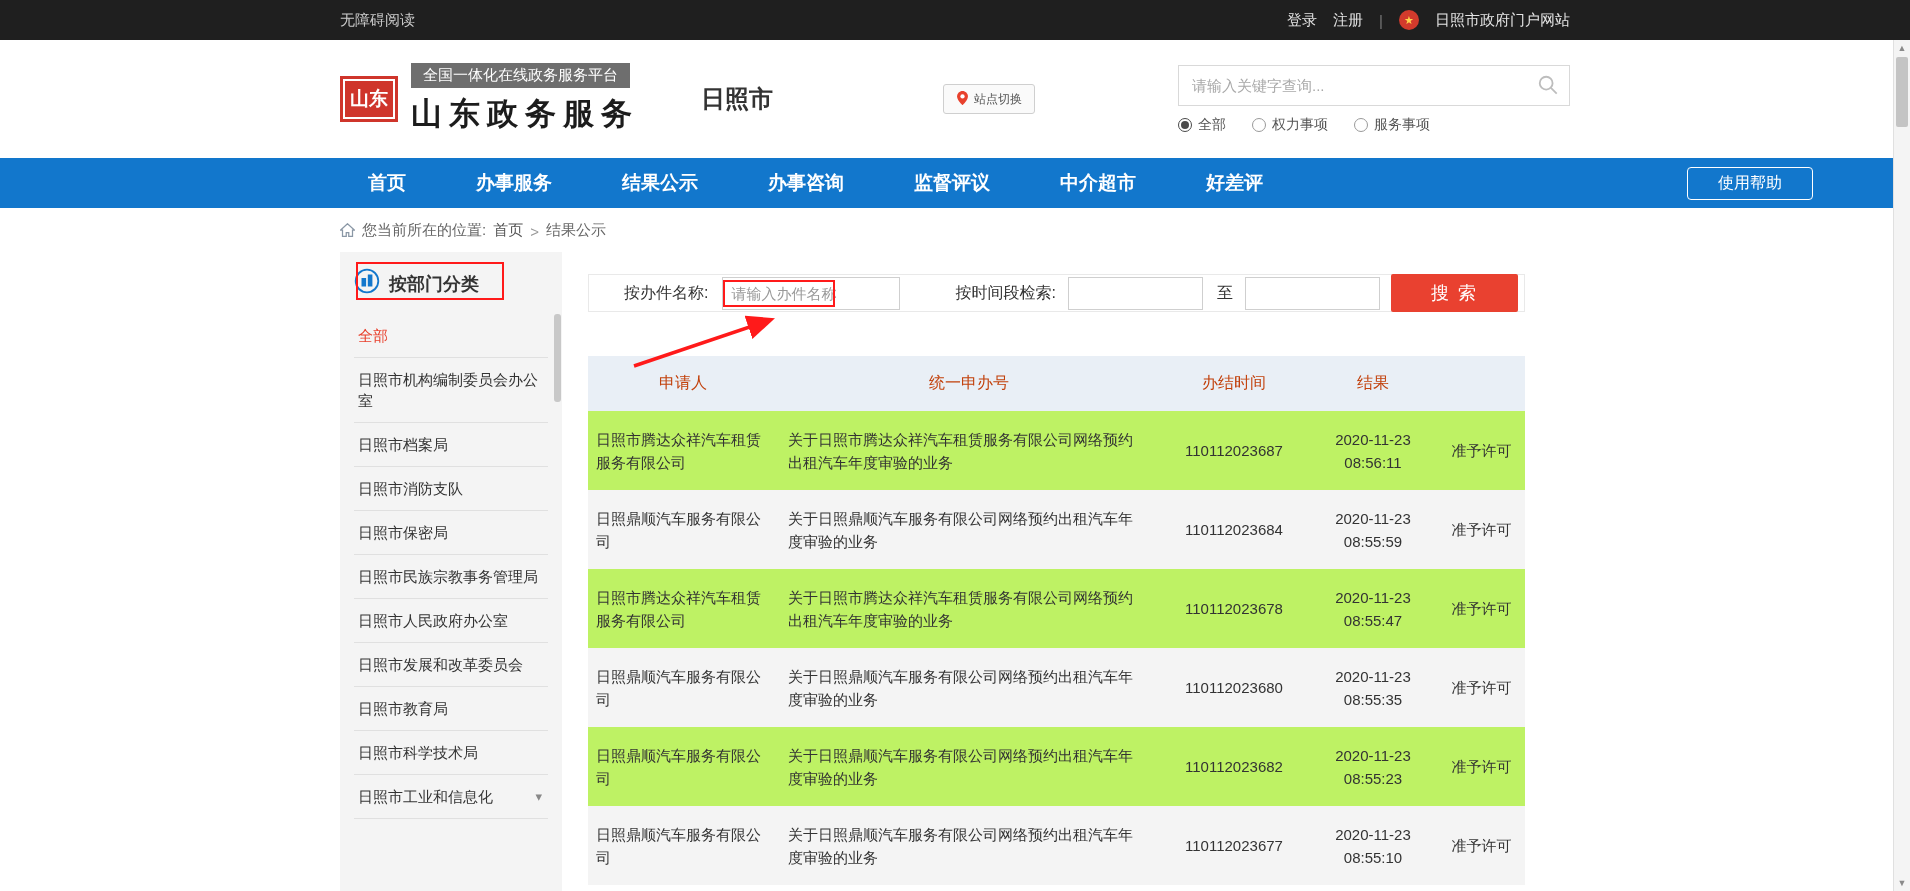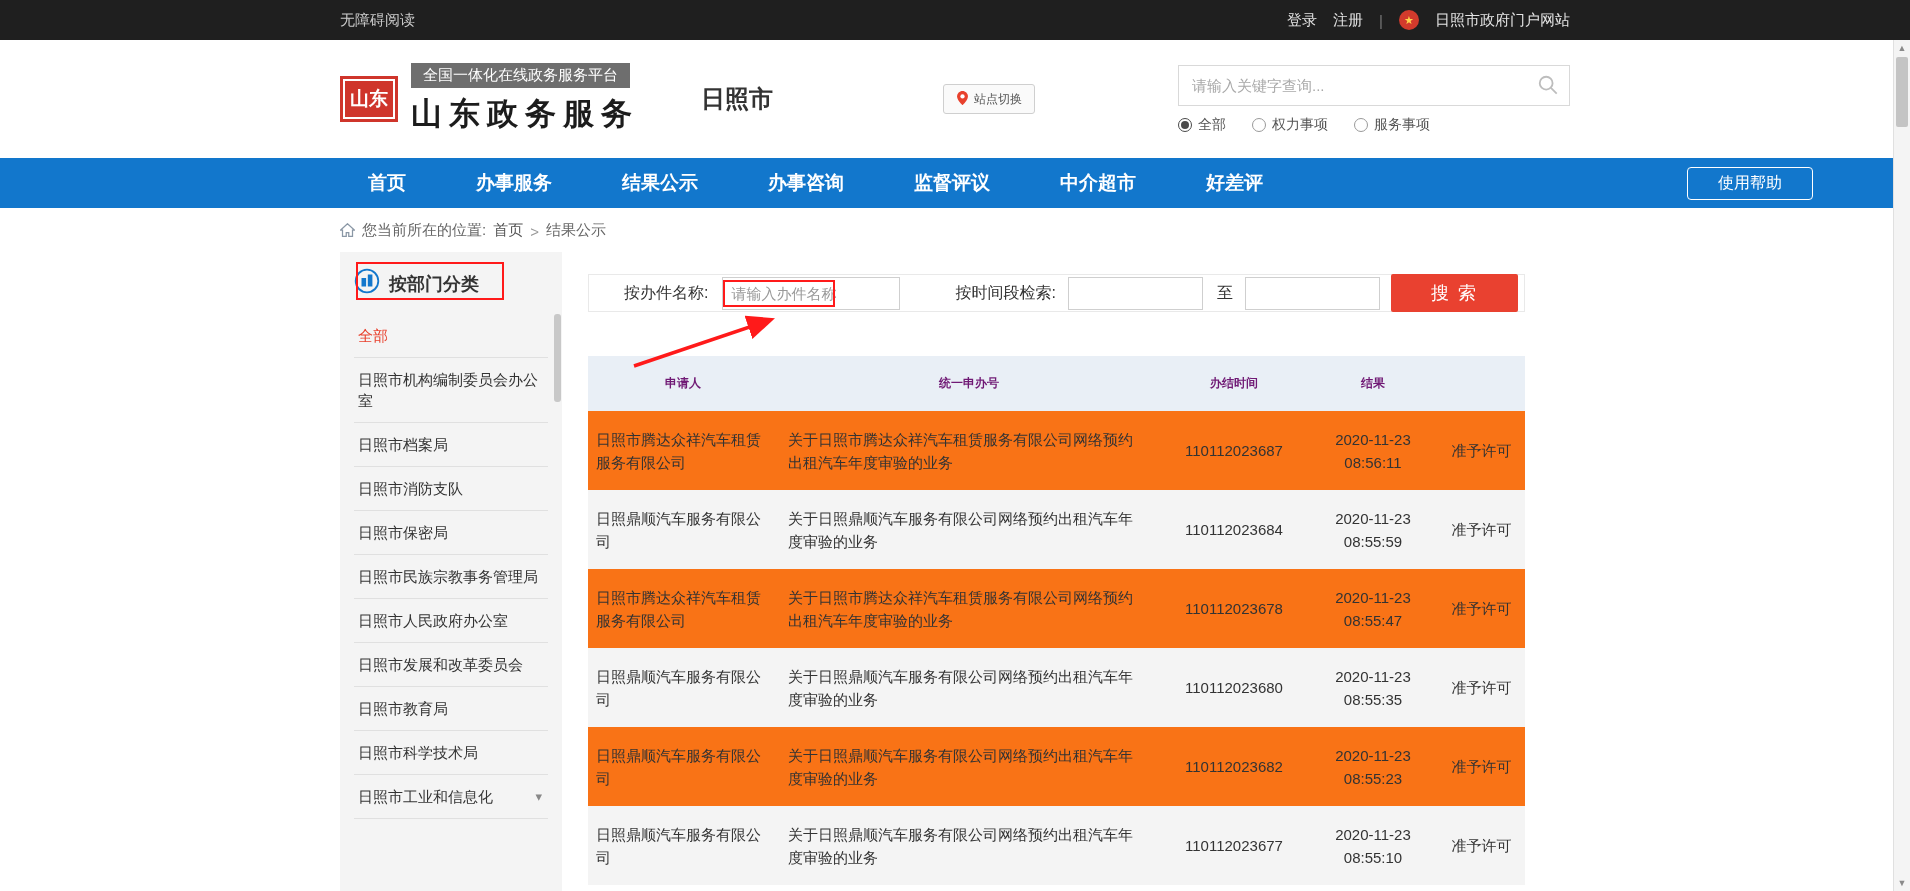--- a/index.html
+++ b/index.html
@@ -82,22 +82,22 @@
   .input-annot { left: 1px; top: 3px; width: 112px; height: 27px; }
   .date-input { width: 135px; height: 33px; border: 1px solid #cfcfcf; padding: 0 8px; font-size: 15px; outline: none; margin-left: 12px; font-family: inherit; }
   .to { margin-left: 14px; font-size: 16px; color: #333; }
   .search-btn { margin-left: auto; margin-right: 6px; width: 127px; height: 38px; background: #e94130; color: #fff;
                 border: none; font-size: 18px; letter-spacing: 2px; cursor: pointer; border-radius: 2px; font-family: inherit; }
 
   
   .result-table { margin-top: 44px; }
   .t-head, .t-row { display: grid; grid-template-columns: 190px 382px 148px 130px 87px; }
   .t-head { background: #e9eff6; height: 55px; }
-  .t-head .c { color: #701a75; font-size: 12px; display: flex; align-items: center; justify-content: center; font-weight: bold; }
-  .t-row { height: 79px; background: #f97316; }
+  .t-head .c { color: #c2410c; font-size: 16px; display: flex; align-items: center; justify-content: center; }
+  .t-row { height: 79px; background: #bef264; }
   .t-row.alt { background: #f4f4f4; }
   .t-row .c { font-size: 15px; color: #333; line-height: 23px; display: flex; align-items: center; }
   .c1 { padding: 0 8px; justify-content: flex-start; text-align: left; }
   .c2 { padding: 0 14px 0 10px; justify-content: flex-start; text-align: left; }
   .c3 { justify-content: center; }
   .c4 { justify-content: center; text-align: center; flex-direction: column; }
   .c5 { justify-content: center; }
 
   
   .scrollbar { position: absolute; top: 40px; right: 0; width: 17px; height: 851px; background: #f4f4f4; border-left: 1px solid #e0e0e0; z-index: 40; }

